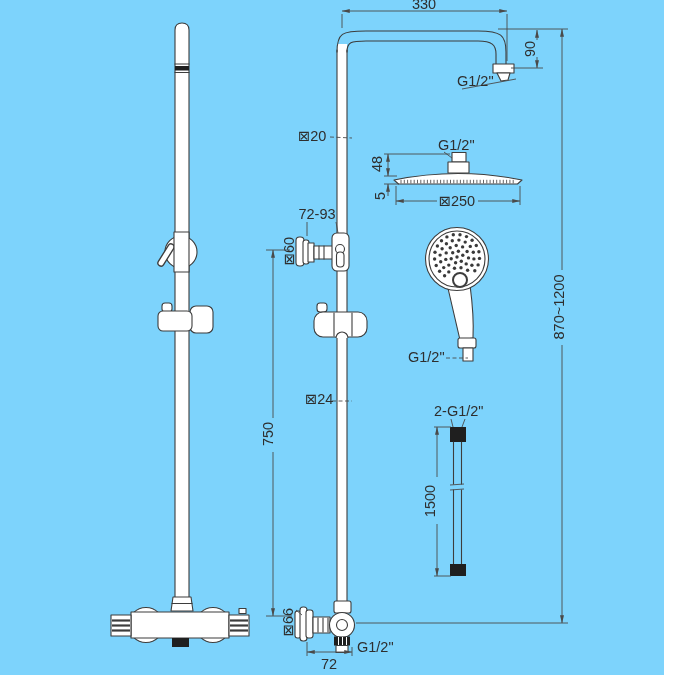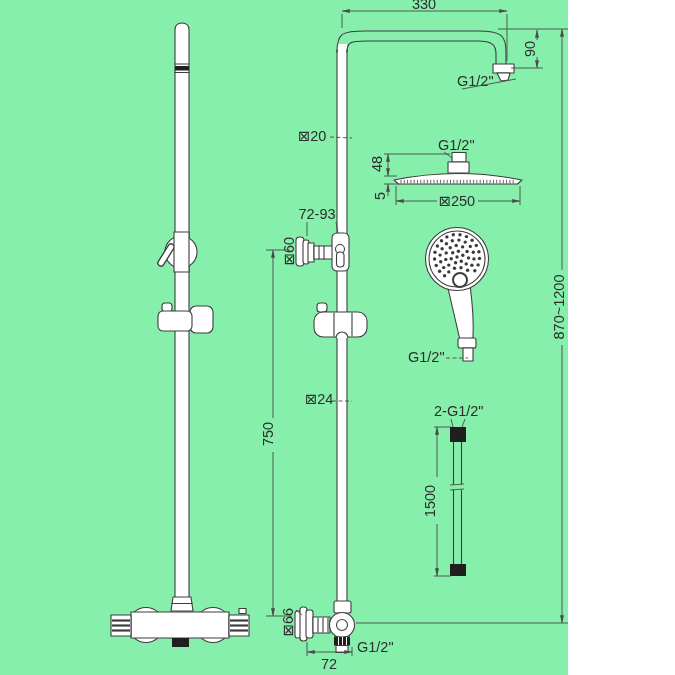--- a/index.html
+++ b/index.html
@@ -1,16 +1,16 @@
 <!DOCTYPE html>
 <html><head>
 <meta charset="utf-8">
 <style>
   html,body{margin:0;padding:0;background:#ffffff;}
-  .stage{width:568px;height:675px;position:relative;background:#86efac;overflow:hidden;}
+  .stage{width:664px;height:675px;position:relative;background:#7dd3fc;overflow:hidden;}
   svg{display:block;}
   .ln{fill:none;stroke:#3d3d3d;stroke-width:1.1;stroke-linejoin:round;stroke-linecap:round;}
   .fw{fill:#ffffff;stroke:#3d3d3d;stroke-width:1.1;stroke-linejoin:round;}
   .dk{fill:#1f1f1f;stroke:none;}
   .dim{fill:none;stroke:#4a4a4a;stroke-width:0.9;}
   .dsh{fill:none;stroke:#4a4a4a;stroke-width:0.9;stroke-dasharray:4 2.5;}
   .txt{font-family:"Liberation Sans","DejaVu Sans",sans-serif;font-size:14.5px;fill:#2e2e2e;}
   .thick{stroke:#3d3d3d;stroke-width:2.2;}
   .wln{stroke:#ffffff;stroke-width:1;}
 </style>

